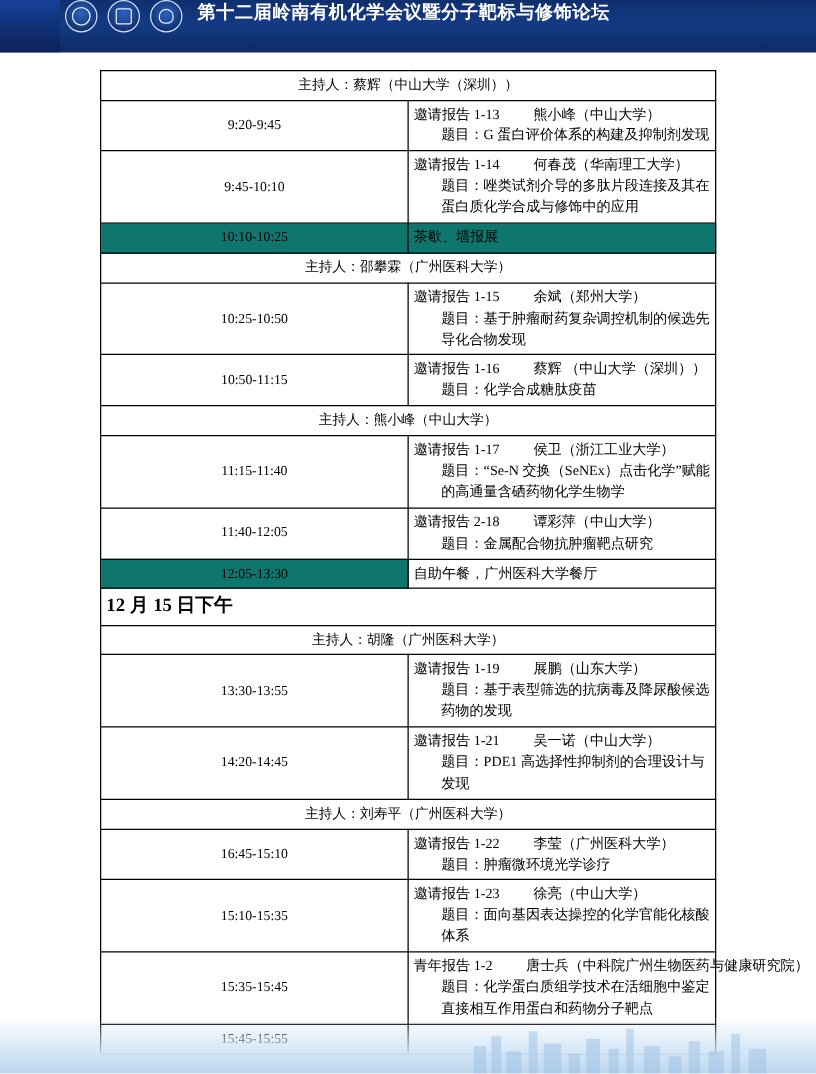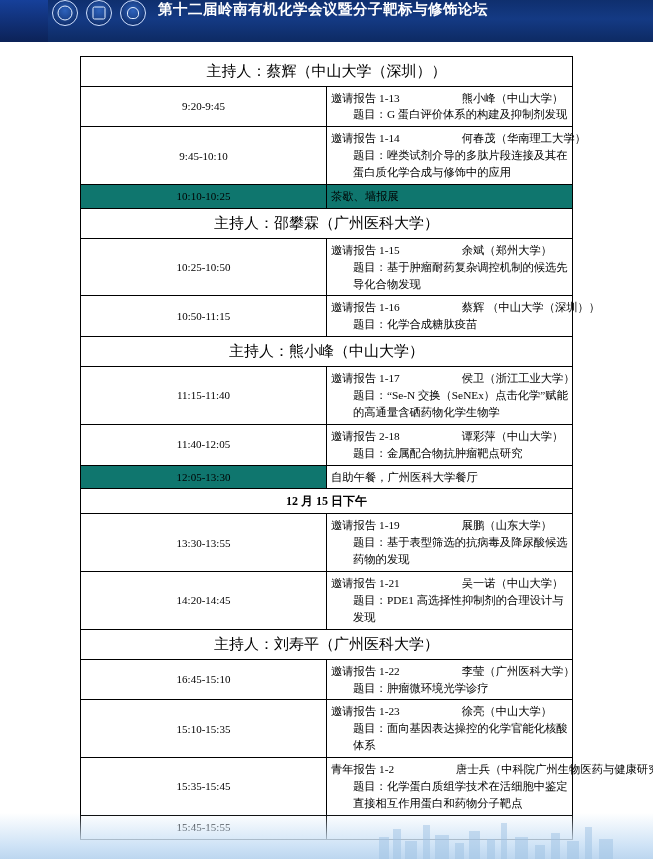--- a/index.html
+++ b/index.html
@@ -86,33 +86,33 @@
   }
   td.time {
     width: 82px;
     text-align: center;
     white-space: nowrap;
     font-size: 11px;
   }
   td.body { padding-left: 8px; }
   .chair {
     text-align: center;
-    font-size: 15px;
+    font-size: 11px;
   }
   .talkline { white-space: nowrap; }
   .talk-id { display: inline-block; }
-  .talk-speaker { margin-left: 62px; }
+  .talk-speaker { margin-left: 27px; }
   .topic { padding-left: 22px; }
   .green td, td.green {
     background: #0f766e;
   }
   .break-cell { padding-left: 8px; }
   .daytitle {
-    text-align: center;
-    font-size: 12px;
+    text-align: left;
+    font-size: 15px;
     font-weight: bold;
   }
 
   
   .footer-deco {
     position: absolute;
     left: 0; right: 0; bottom: 0;
     height: 46px;
     background: linear-gradient(180deg, rgba(214,230,248,0) 0%, #cfe3f6 70%, #bcd6ef 100%);
     pointer-events: none;
@@ -196,20 +196,23 @@
               <div class="talkline"><span class="talk-id">邀请报告 2-18</span><span class="talk-speaker">谭彩萍（中山大学）</span></div>
               <div class="topic">题目：金属配合物抗肿瘤靶点研究</div>
             </td>
           </tr>
           <tr>
             <td class="time green">12:05-13:30</td>
             <td class="body break-cell">自助午餐，广州医科大学餐厅</td>
           </tr>
           <tr>
             <td class="daytitle" colspan="2">12 月 15 日下午</td>
+          </tr>
+          <tr>
+            <td class="chair" colspan="2">主持人：胡隆（广州医科大学）</td>
           </tr>
           <tr>
             <td class="time">13:30-13:55</td>
             <td class="body">
               <div class="talkline"><span class="talk-id">邀请报告 1-19</span><span class="talk-speaker">展鹏（山东大学）</span></div>
               <div class="topic">题目：基于表型筛选的抗病毒及降尿酸候选药物的发现</div>
             </td>
           </tr>
           <tr>
             <td class="time">14:20-14:45</td>

